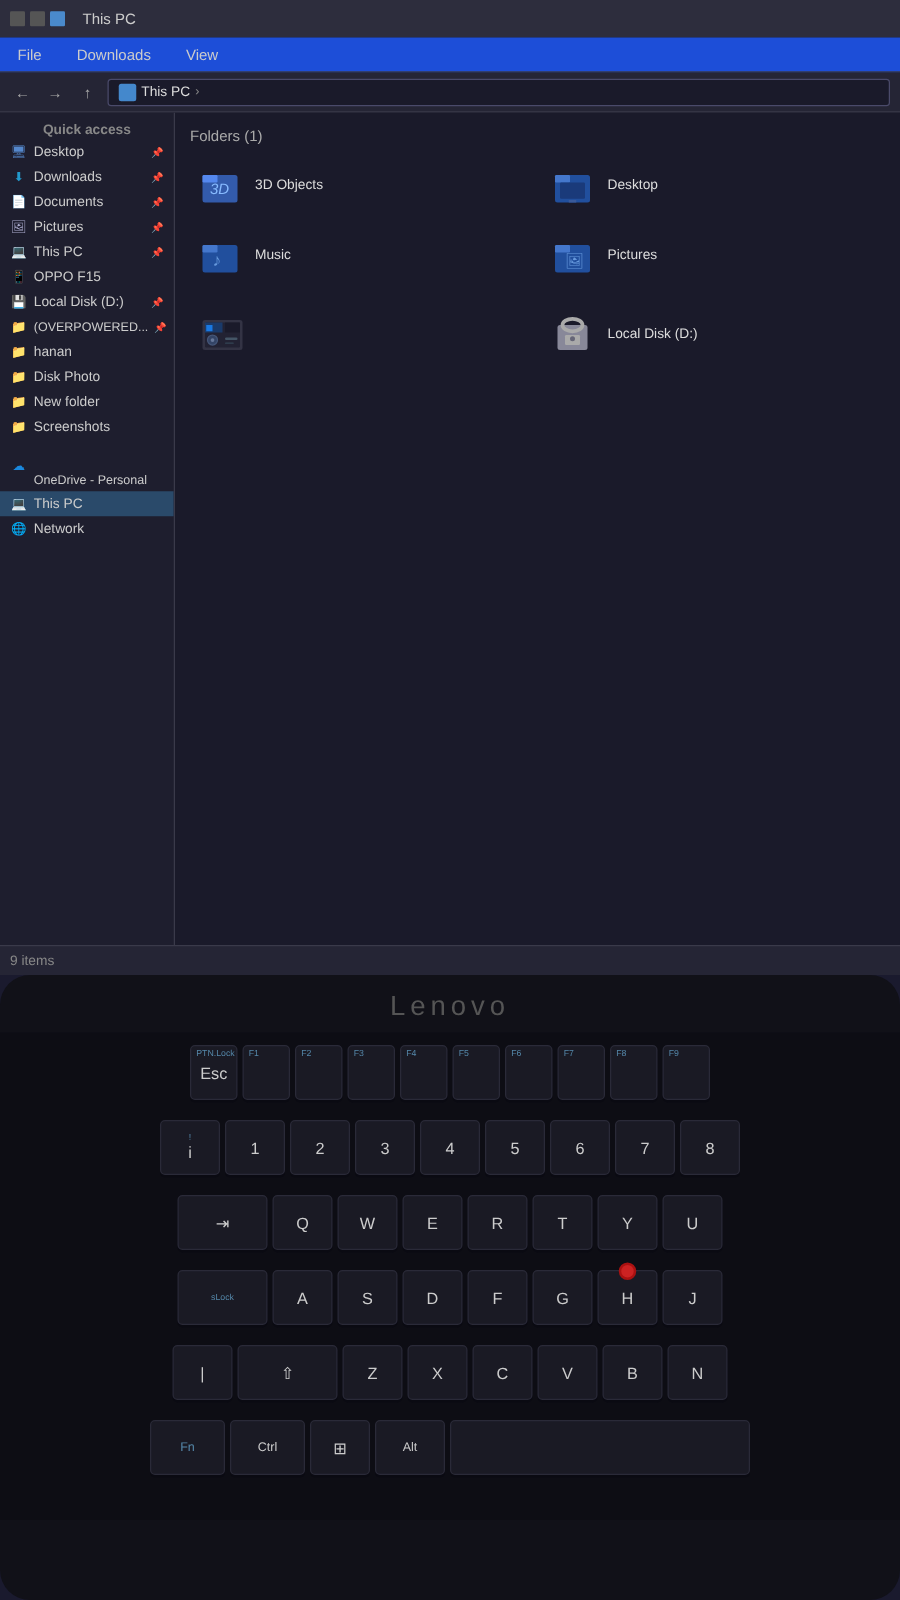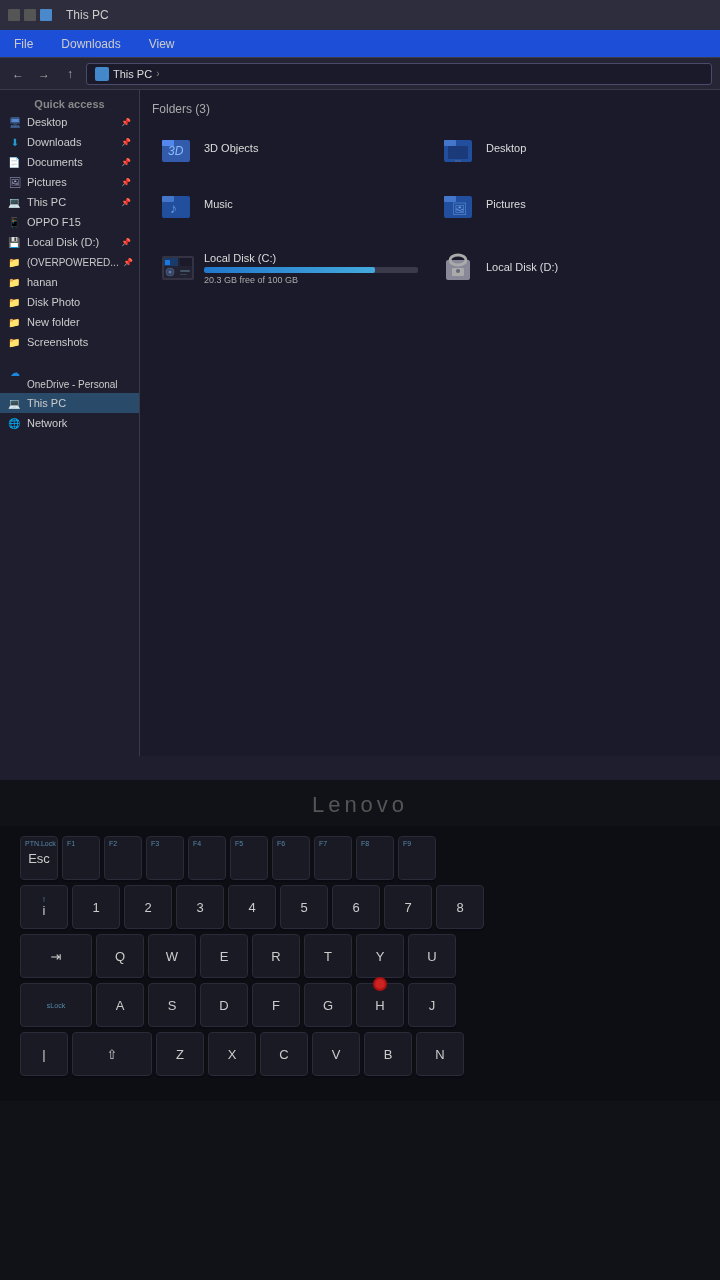--- a/index.html
+++ b/index.html
@@ -285,42 +285,43 @@
     }
 
     
     .laptop-bottom {
       width: 720px;
       flex: 1;
       background: #111118;
       display: flex;
       flex-direction: column;
       align-items: center;
+      border-radius: 24px;
     }
     .laptop-brand {
       color: #555;
       font-size: 22px;
       font-weight: 300;
       letter-spacing: 4px;
       margin-top: 12px;
       margin-bottom: 8px;
       font-family: 'Segoe UI', Arial, sans-serif;
     }
 
     
     .keyboard {
       width: 720px;
       padding: 10px 20px 20px 20px;
       background: #0d0d14;
     }
     .keyboard-row {
       display: flex;
       gap: 4px;
-      margin-bottom: 5px;
-      justify-content: flex-start;
+      margin-bottom: 16px;
+      justify-content: center;
     }
     .key {
       background: #1a1a24;
       border: 1px solid #2a2a38;
       border-radius: 4px;
       color: #ccc;
       font-size: 11px;
       min-width: 48px;
       height: 44px;
       display: flex;
@@ -477,21 +478,21 @@
         <span>This PC</span>
       </div>
 
       <div class="sidebar-item">
         <div class="sidebar-item-icon icon-network">🌐</div>
         <span>Network</span>
       </div>
     </div>
 
     <div class="file-area">
-      <div class="section-title">Folders (3)</div>
+      <div class="section-title">Folders (1)</div>
       <div class="folders-grid">
 
         <div class="folder-item">
           <div class="folder-icon-3d">
             <svg viewBox="0 0 36 36" fill="none" xmlns="http://www.w3.org/2000/svg">
               <rect x="2" y="10" width="28" height="22" rx="2" fill="#3a6bcc" opacity="0.8"></rect>
               <rect x="2" y="10" width="12" height="6" rx="1" fill="#5588ee"></rect>
               <text x="8" y="25" font-size="12" fill="#88bbff" font-family="Arial">3D</text>
             </svg>
           </div>
@@ -543,27 +544,20 @@
               <rect x="4" y="8" width="28" height="20" rx="1" fill="#222233"></rect>
               <rect x="4" y="8" width="14" height="8" fill="#1a3a6a"></rect>
               <rect x="20" y="8" width="12" height="8" fill="#1a1a2a"></rect>
               <circle cx="10" cy="22" r="4" fill="#334466" stroke="#445577" stroke-width="1"></circle>
               <circle cx="10" cy="22" r="1.5" fill="#667799"></circle>
               <rect x="20" y="20" width="10" height="2" rx="1" fill="#445566"></rect>
               <rect x="20" y="24" width="7" height="1" rx="0.5" fill="#334455"></rect>
 
               <rect x="5" y="10" width="5" height="5" fill="#1a88ff" opacity="0.8"></rect>
             </svg>
-          </div>
-          <div class="device-info">
-            <div class="device-name">Local Disk (C:)</div>
-            <div class="device-bar-container">
-              <div class="device-bar-fill" style="width: 80%;"></div>
-            </div>
-            <div class="device-storage">20.3 GB free of 100 GB</div>
           </div>
         </div>
 
         <div class="device-item">
           <div class="device-icon">
             <svg viewBox="0 0 36 36" fill="none" xmlns="http://www.w3.org/2000/svg">
               <rect x="4" y="10" width="24" height="20" rx="2" fill="#888899"></rect>
               <rect x="8" y="5" width="16" height="10" rx="8" fill="none" stroke="#aaaaaa" stroke-width="3"></rect>
               <rect x="10" y="18" width="12" height="8" rx="1" fill="#aaaaaa"></rect>
               <circle cx="16" cy="21" r="2" fill="#666677"></circle>
@@ -571,20 +565,23 @@
           </div>
           <div class="device-info">
             <div class="device-name">Local Disk (D:)</div>
           </div>
         </div>
 
       </div>
     </div>
   </div>
 
+  <div class="status-bar">
+    <span>9 items</span>
+  </div>
 
 </div>
 
 <div class="laptop-bottom">
   <div class="laptop-brand">Lenovo</div>
 
   <div class="keyboard">
 
     <div class="keyboard-row">
       <div class="key small">
@@ -726,14 +723,29 @@
           <span class="key-main">V</span>
         </div>
       <div class="key">
           <span class="key-main">B</span>
         </div>
       <div class="key">
           <span class="key-main">N</span>
         </div>
     </div>
 
+    <div class="keyboard-row">
+      <div class="key key-ctrl">
+          <span style="color:#5588aa;font-size:10px;">Fn</span>
+        </div>
+      <div class="key key-ctrl">
+          <span class="key-main" style="font-size:10px;">Ctrl</span>
+        </div>
+      <div class="key key-win">
+          <span class="key-main">⊞</span>
+        </div>
+      <div class="key key-alt">
+          <span class="key-main" style="font-size:10px;">Alt</span>
+        </div>
+      <div class="key space"></div>
+    </div>
   </div>
 </div>
 
 </body></html>

